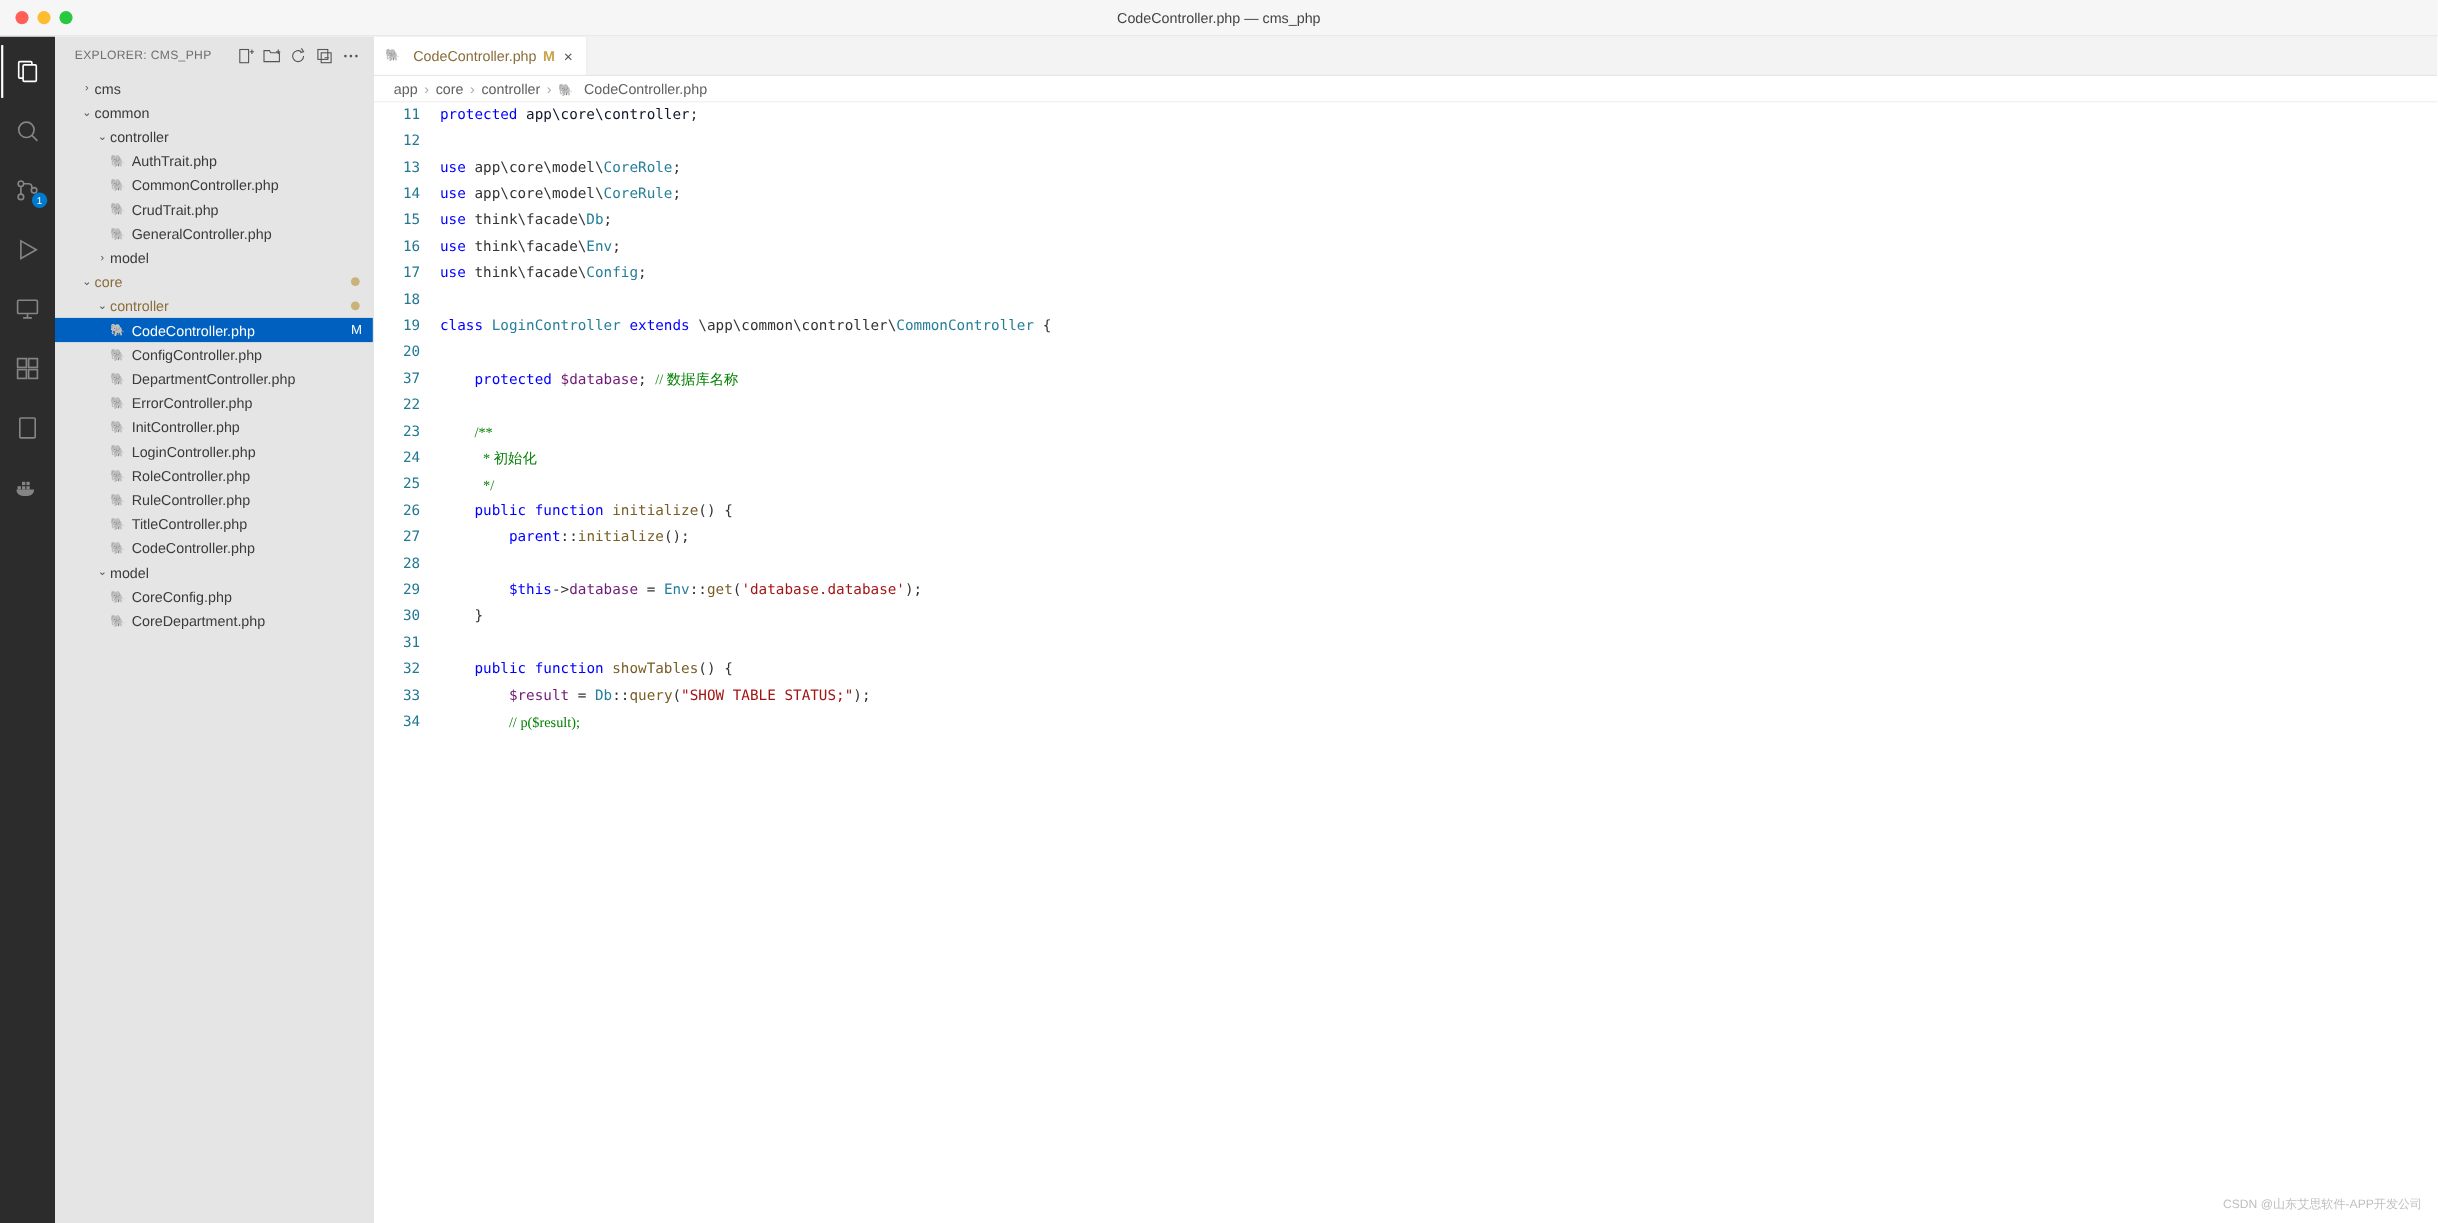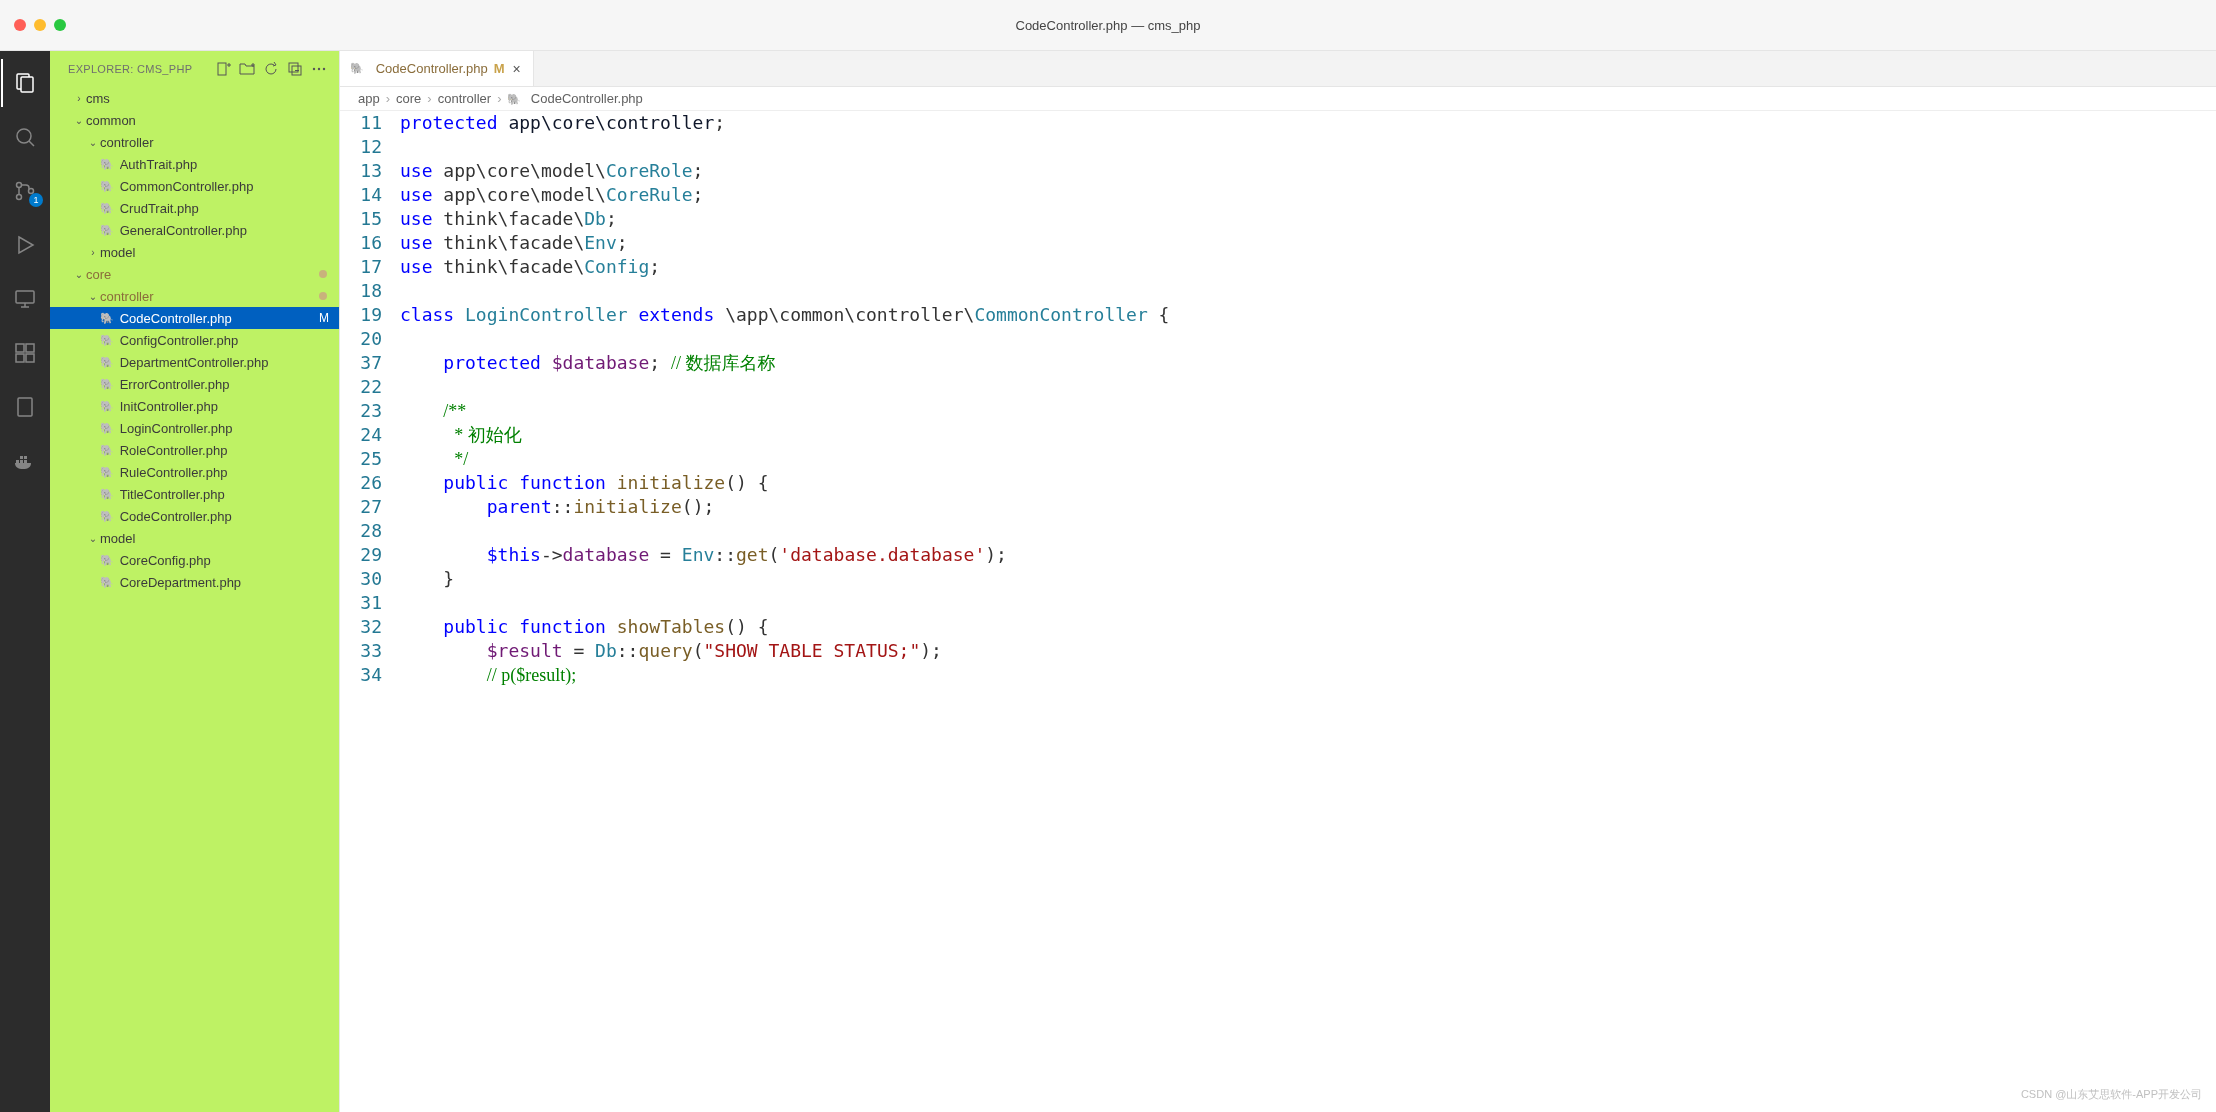--- a/index.html
+++ b/index.html
@@ -1,32 +1,32 @@
 <!DOCTYPE html>
 <html><head>
 <meta charset="utf-8">
 <style>
 * { margin: 0; padding: 0; box-sizing: border-box; }
 body { font-family: -apple-system, BlinkMacSystemFont, "Segoe UI", sans-serif; font-size: 13px; color: #333; background: #fff; overflow: hidden; height: 100vh; }
 .window { display: flex; flex-direction: column; height: 100vh; }
-.titlebar { height: 51px; display: flex; align-items: center; padding: 0 14px; background: #f6f6f6; border-bottom: 1px solid #e5e5e5; position: relative; }
+.titlebar { height: 33px; display: flex; align-items: center; padding: 0 14px; background: #f6f6f6; border-bottom: 1px solid #e5e5e5; position: relative; }
 .traffic { display: flex; gap: 8px; }
 .dot { width: 12px; height: 12px; border-radius: 50%; }
 .dot.red { background: #ff5f57; }
 .dot.yellow { background: #febc2e; }
 .dot.green { background: #28c840; }
 .titlebar-title { position: absolute; left: 50%; transform: translateX(-50%); font-size: 13px; color: #444; }
 .body { flex: 1; display: flex; overflow: hidden; }
 .activitybar { width: 50px; background: #2c2c2c; display: flex; flex-direction: column; align-items: center; padding-top: 8px; gap: 6px; }
 .activitybar .aicon { width: 48px; height: 48px; display: flex; align-items: center; justify-content: center; color: #858585; cursor: pointer; position: relative; }
 .activitybar .aicon.active { color: #fff; }
 .activitybar .aicon.active::before { content: ""; position: absolute; left: 0; top: 0; bottom: 0; width: 2px; background: #fff; }
 .activitybar svg { width: 24px; height: 24px; }
 .badge { position: absolute; bottom: 8px; right: 6px; background: #007acc; color: #fff; font-size: 9px; min-width: 14px; height: 14px; border-radius: 7px; display: flex; align-items: center; justify-content: center; padding: 0 3px; }
-.sidebar { width: 290px; background: #bef264; display: flex; flex-direction: column; border-right: 1px solid #e5e5e5; }
+.sidebar { width: 290px; background: #e5e5e5; display: flex; flex-direction: column; border-right: 1px solid #e5e5e5; }
 .sidebar-header { display: flex; align-items: center; padding: 6px 12px 6px 18px; font-size: 11px; color: #6f6f6f; letter-spacing: 0.3px; height: 36px; }
 .sidebar-header .title { flex: 1; white-space: nowrap; overflow: hidden; text-overflow: ellipsis; }
 .sidebar-actions { display: flex; gap: 8px; color: #555; }
 .sidebar-actions svg { width: 16px; height: 16px; cursor: pointer; }
 .tree { flex: 1; overflow-y: auto; padding-bottom: 10px; }
 .trow { display: flex; align-items: center; height: 22px; font-size: 13px; color: #3b3b3b; cursor: pointer; white-space: nowrap; }
 .trow.selected { background: #0060c0; color: #fff; }
 .trow.selected .php-icon { color: #e0b0ff; }
 .trow .chev { width: 14px; display: inline-flex; justify-content: center; font-size: 10px; color: #555; }
 .trow .label { flex: 1; overflow: hidden; text-overflow: ellipsis; }
@@ -37,21 +37,21 @@
 .php-icon { color: #8e44ad; margin-right: 6px; font-size: 11px; font-weight: bold; }
 .editor { flex: 1; display: flex; flex-direction: column; overflow: hidden; }
 .tabs { height: 36px; display: flex; align-items: stretch; background: #f3f3f3; border-bottom: 1px solid #e5e5e5; }
 .tab { display: flex; align-items: center; padding: 0 10px; gap: 6px; background: #fff; border-right: 1px solid #e5e5e5; font-size: 13px; cursor: pointer; }
 .tab .php-icon { font-size: 11px; }
 .tab .mflag { color: #c9a24a; font-weight: 600; }
 .tab .close { color: #555; font-size: 14px; padding: 0 2px; }
 .tab .name { color: #8a6d3b; }
 .breadcrumbs { height: 24px; display: flex; align-items: center; padding: 0 18px; gap: 6px; font-size: 13px; color: #616161; border-bottom: 1px solid #eee; }
 .breadcrumbs .sep { color: #aaa; }
-.code-area { flex: 1; display: flex; overflow: auto; font-family: "SF Mono", Menlo, Consolas, monospace; font-size: 18px; line-height: 24px; }
+.code-area { flex: 1; display: flex; overflow: auto; font-family: "SF Mono", Menlo, Consolas, monospace; font-size: 13px; line-height: 24px; }
 .gutter { width: 60px; text-align: right; padding-right: 18px; color: #237893; user-select: none; }
 .gutter div { height: 24px; }
 .codecol { flex: 1; padding-left: 0; }
 .codecol .line { height: 24px; white-space: pre; }
 .kw { color: #0000ff; }
 .ns { color: #0f172a; }
 .cls { color: #267f99; }
 .var { color: #701a75; }
 .str { color: #a31515; }
 .cm { color: #008000; font-family: Liberation Serif, serif; }

